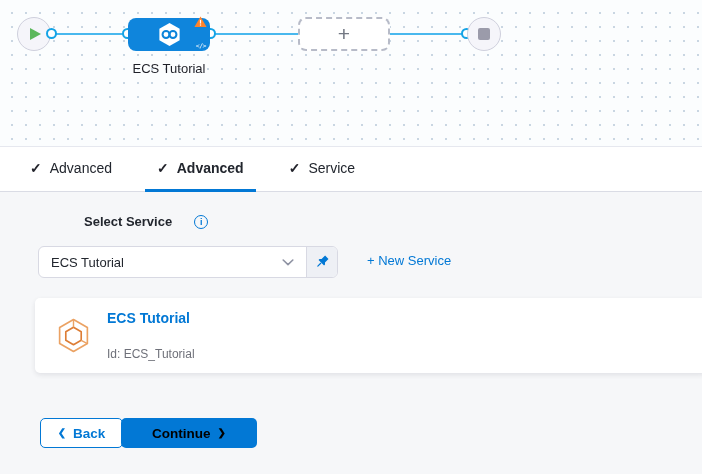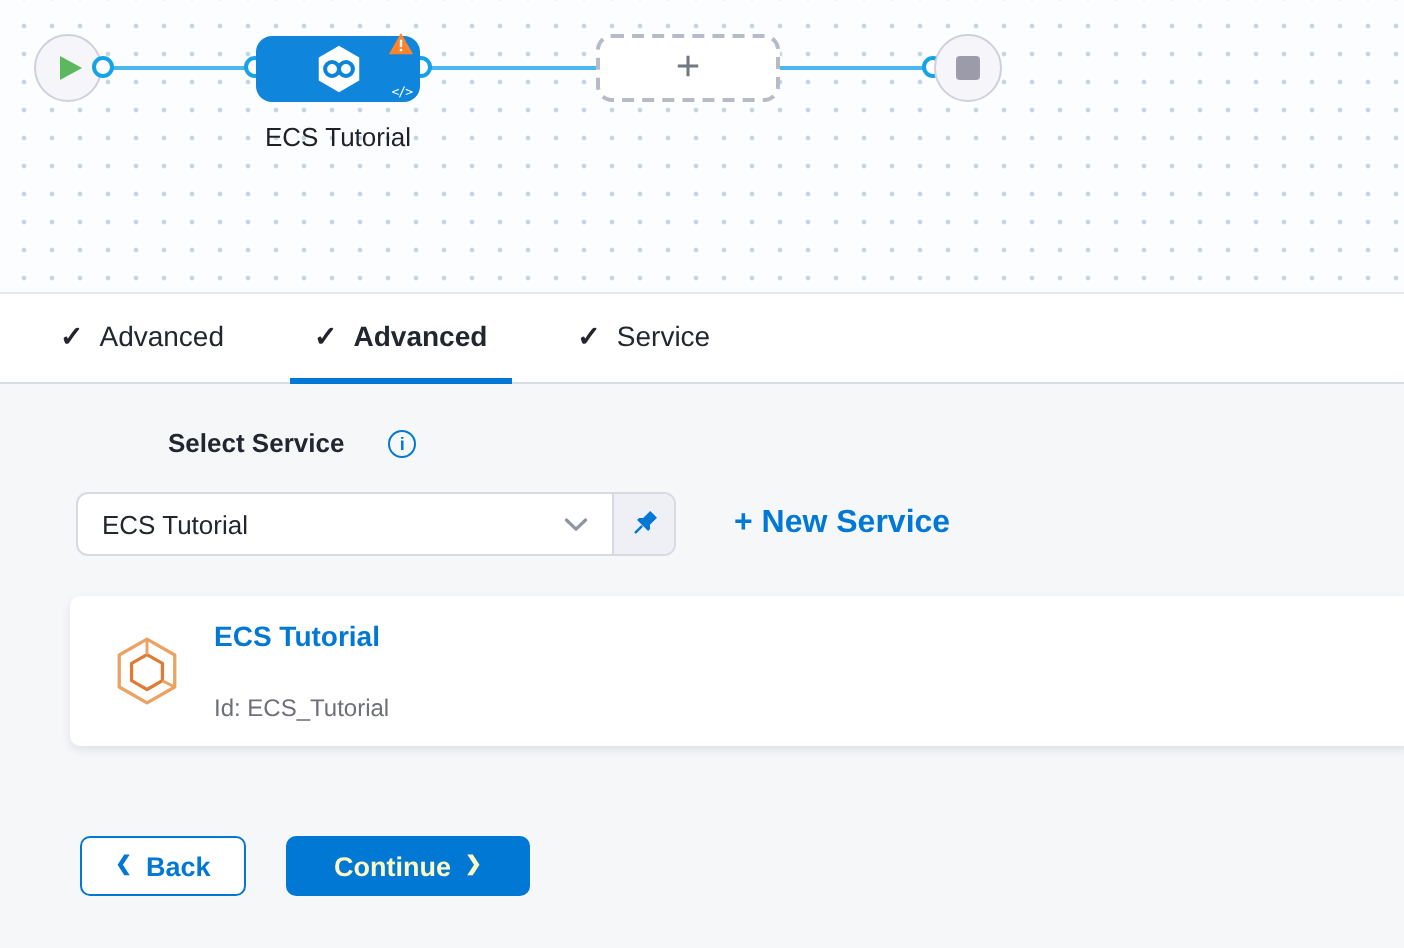--- a/index.html
+++ b/index.html
@@ -92,21 +92,21 @@
   }
   .select-input {
     flex:1; display:flex; align-items:center; justify-content:space-between;
     padding:0 12px; font-size:13px; color:#22262e;
   }
   .pin-btn {
     width:31px; background:#eef0f5; border-left:1px solid #d8d9e3;
     display:flex; align-items:center; justify-content:center; cursor:pointer;
   }
   .new-service {
-    position:absolute; left:367px; top:253px; font-size:16px; font-weight:700;
+    position:absolute; left:367px; top:253px; font-size:13px; font-weight:400;
     color:#0278d5; cursor:pointer;
   }
 
   .svc-card {
     position:absolute; left:35px; top:298px; width:672px; height:75px;
     background:#ffffff; border-radius:5px;
     box-shadow:0 2px 5px rgba(40,41,61,0.10);
     display:flex; align-items:center; padding-left:20px; gap:15px;
   }
   .svc-title { font-size:14px; font-weight:700; color:#0278d5; cursor:pointer; }
@@ -117,21 +117,21 @@
     position:absolute; top:418px; height:30px; border-radius:5px;
     display:flex; align-items:center; justify-content:center; gap:7px;
     font-size:13.5px; font-weight:700; cursor:pointer;
     font-family:"Liberation Sans", sans-serif;
   }
   .btn-back {
     left:40px; width:83px; background:#ffffff;
     border:1.5px solid #0278d5; color:#0278d5;
   }
   .btn-continue {
-    left:143px; width:122px; background:#0278d5; border:none; color:#fef9c3;
+    left:121px; width:136px; background:#0278d5; border:none; color:#000000;
   }
   .chev { font-size:10px; line-height:1; }
 </style>
 </head>
 <body>
 
 <div class="app">
 
   <div class="graph">
 

